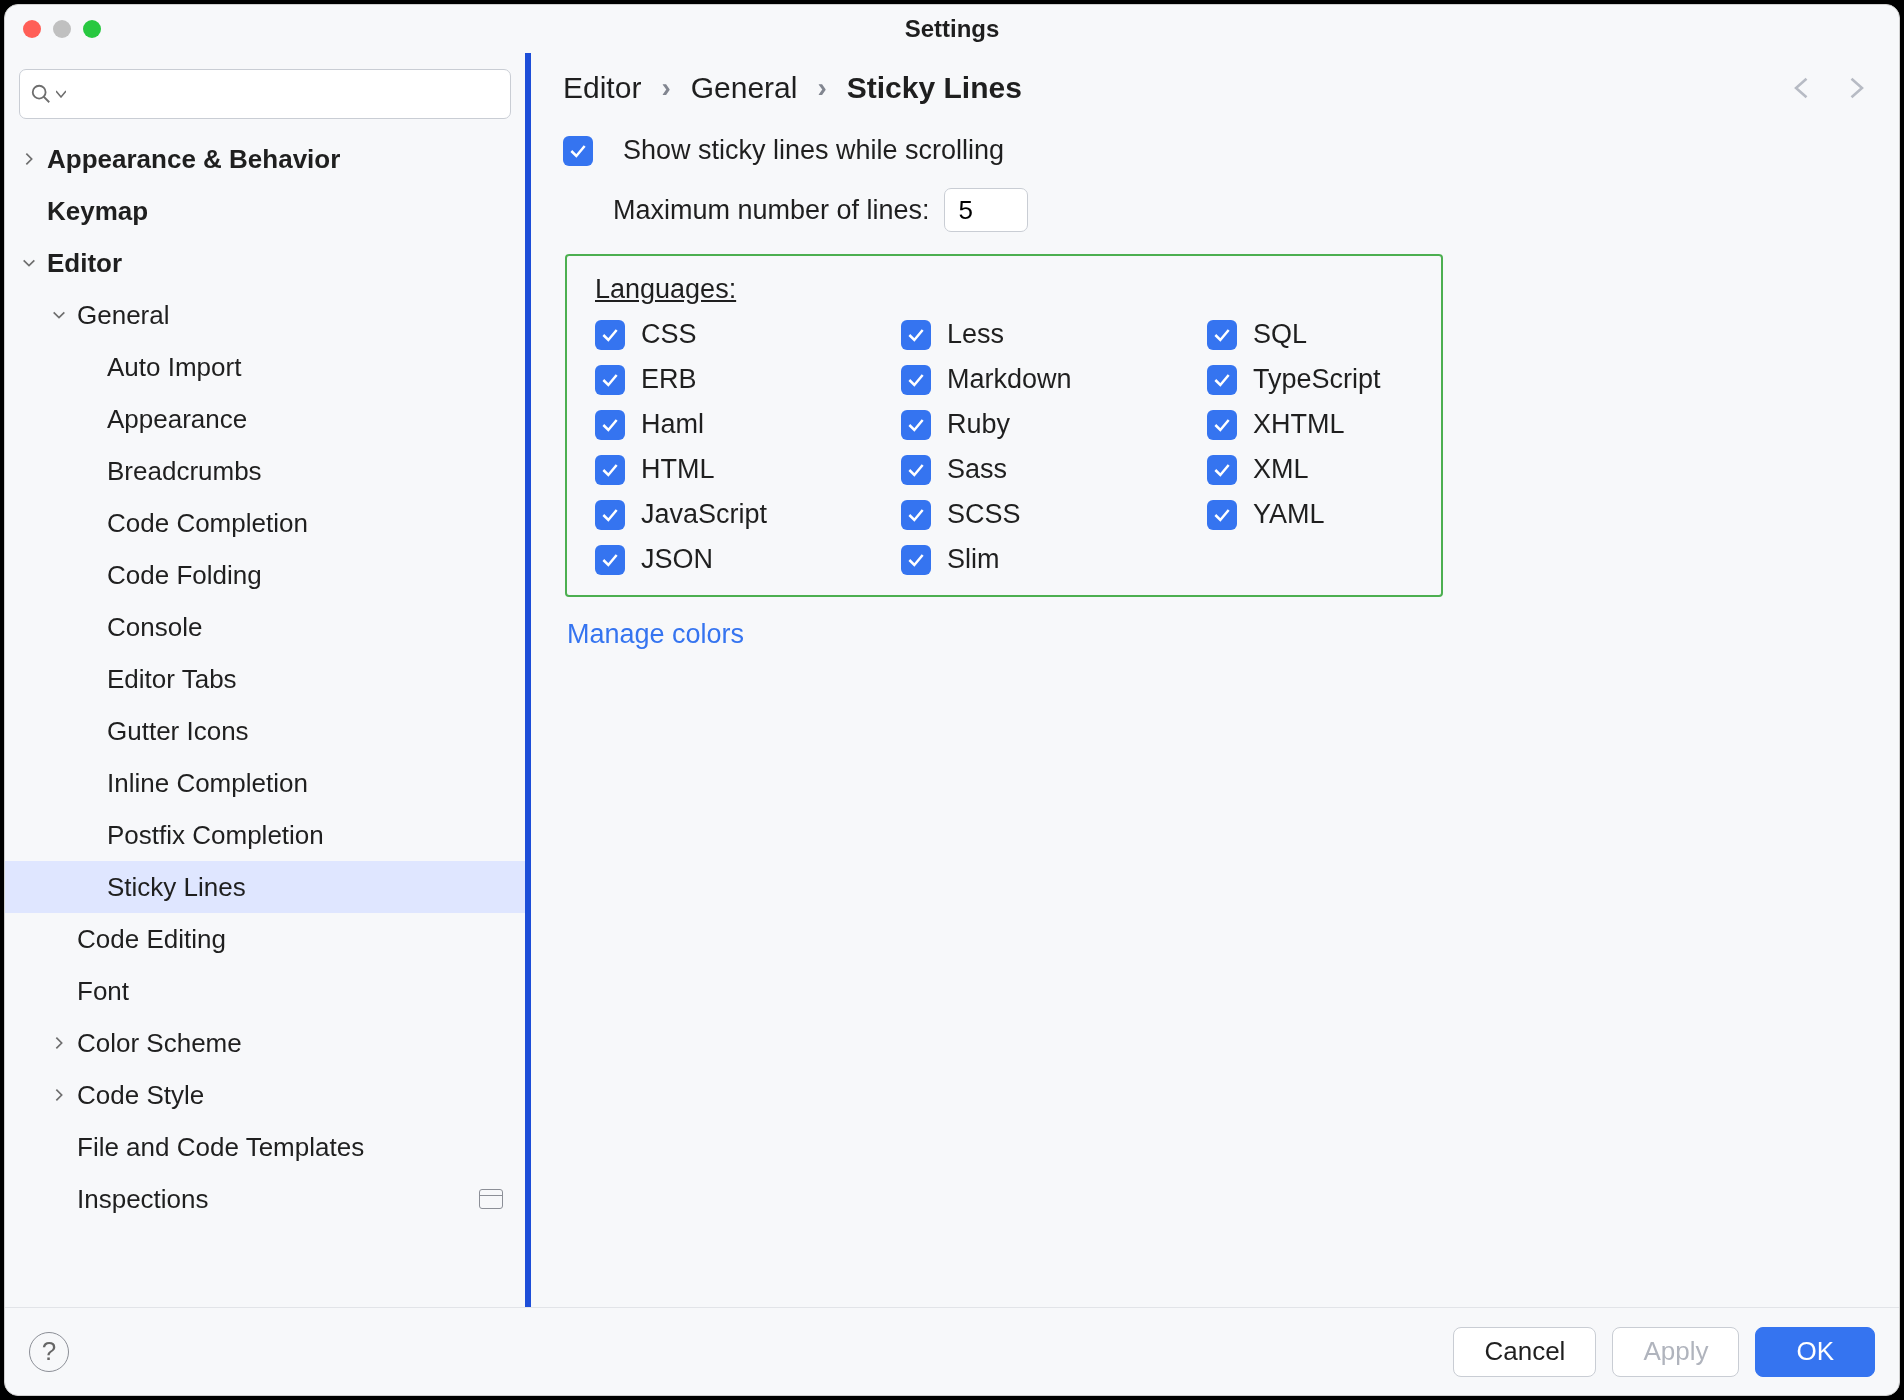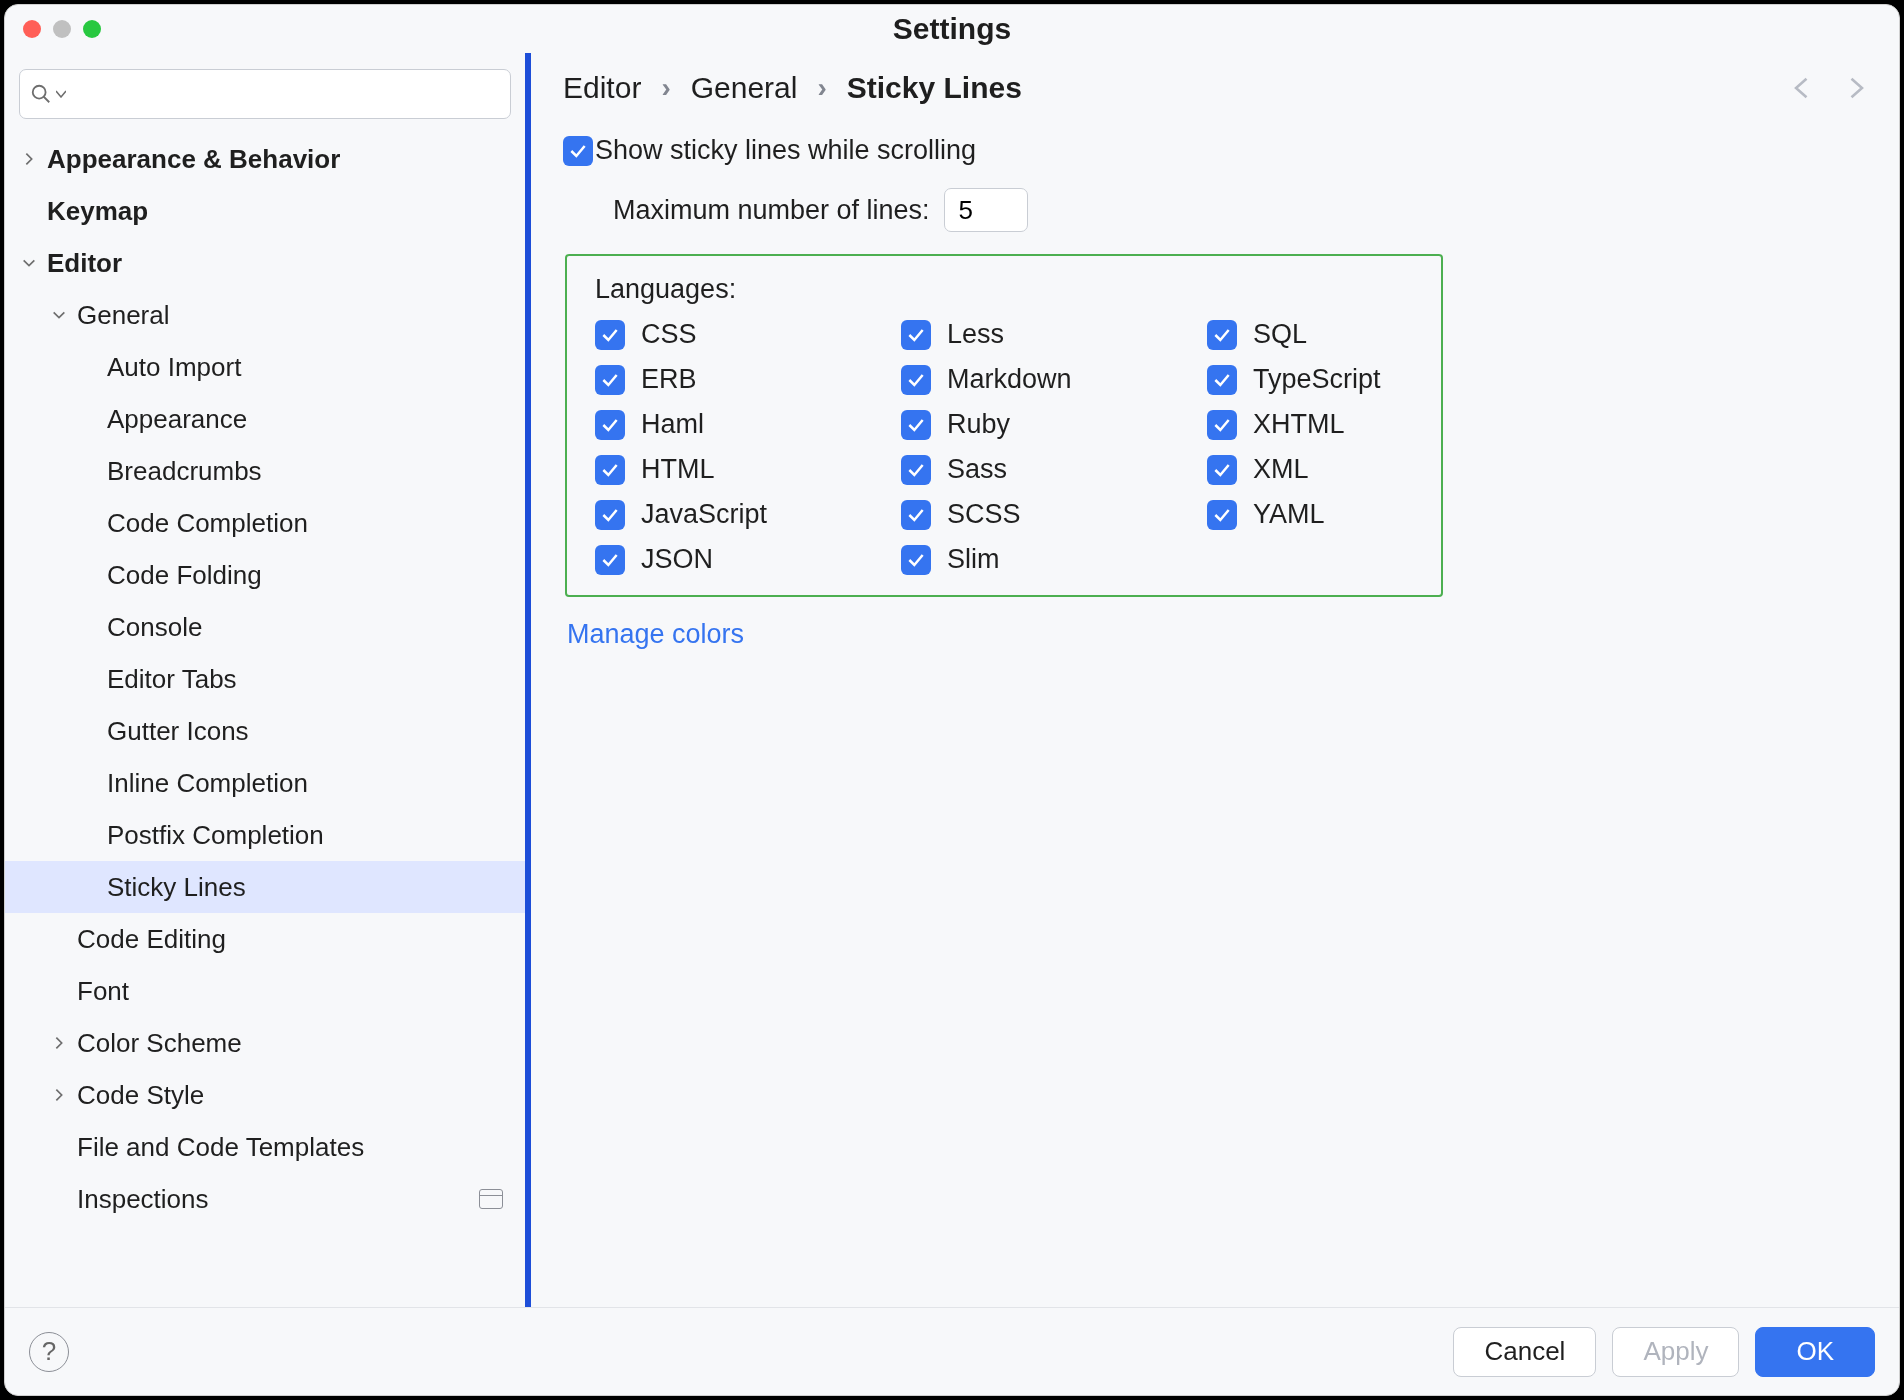--- a/index.html
+++ b/index.html
@@ -36,21 +36,21 @@
     align-items: center;
   }
   .tl { width: 18px; height: 18px; border-radius: 50%; }
   .tl-close { background: #ff5f57; }
   .tl-min { background: #c0c0c0; }
   .tl-max { background: #28c840; }
   .window-title {
     position: absolute;
     left: 0; right: 0;
     text-align: center;
-    font-size: 30px;
+    font-size: 24px;
     font-weight: 600;
     color: #1e1e1e;
   }
   .body-area {
     flex: 1 1 auto;
     display: flex;
     overflow: hidden;
   }
   .sidebar {
     width: 526px;
@@ -141,21 +141,21 @@
     margin-left: auto;
     display: flex;
     gap: 24px;
     color: #b7bbc4;
   }
   .nav-arrow { width: 28px; height: 28px; }
 
   .check-row {
     display: flex;
     align-items: center;
-    gap: 2px;
+    gap: 30px;
     margin-bottom: 22px;
   }
   .checkbox {
     width: 30px; height: 30px;
     border-radius: 6px;
     background: #3574f0;
     display: flex; align-items: center; justify-content: center;
     flex: 0 0 auto;
   }
   .checkbox svg { width: 20px; height: 20px; stroke: #fff; stroke-width: 3; fill: none; }
@@ -178,21 +178,21 @@
   }
 
   .lang-box {
     border: 2px solid #4caf50;
     border-radius: 4px;
     padding: 18px 28px 20px 28px;
     width: 878px;
     margin-left: 2px;
     margin-bottom: 22px;
   }
-  .lang-title { margin-bottom: 14px; font-size: 27px; }
+  .lang-title { margin-bottom: 14px; font-size: 27px; text-decoration: underline; }
   .lang-grid {
     display: grid;
     grid-template-columns: 306px 306px auto;
     row-gap: 14px;
   }
   .lang-cell {
     display: flex;
     align-items: center;
     gap: 16px;
   }

